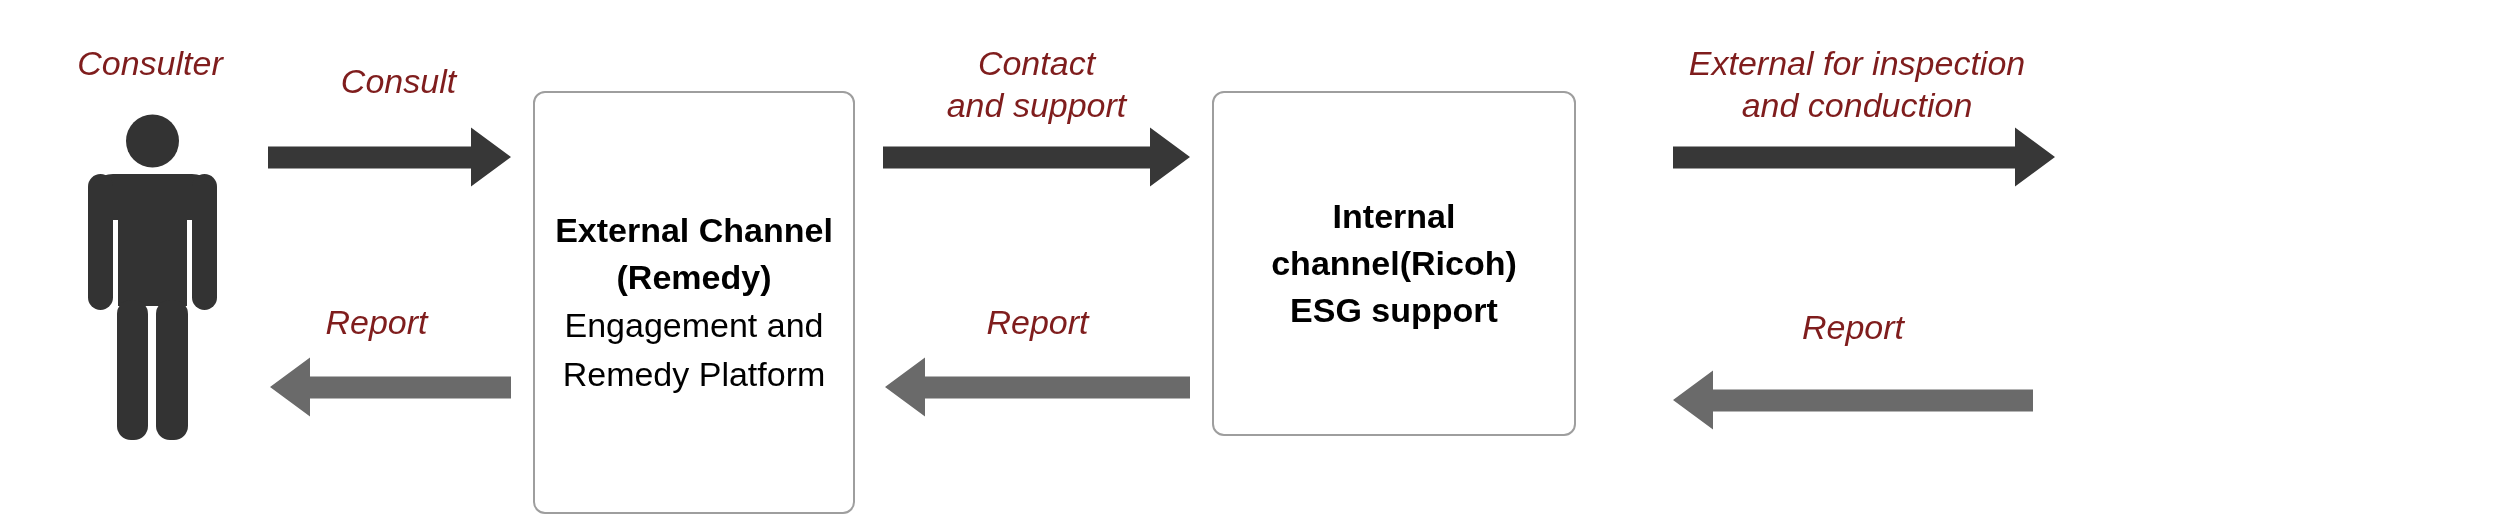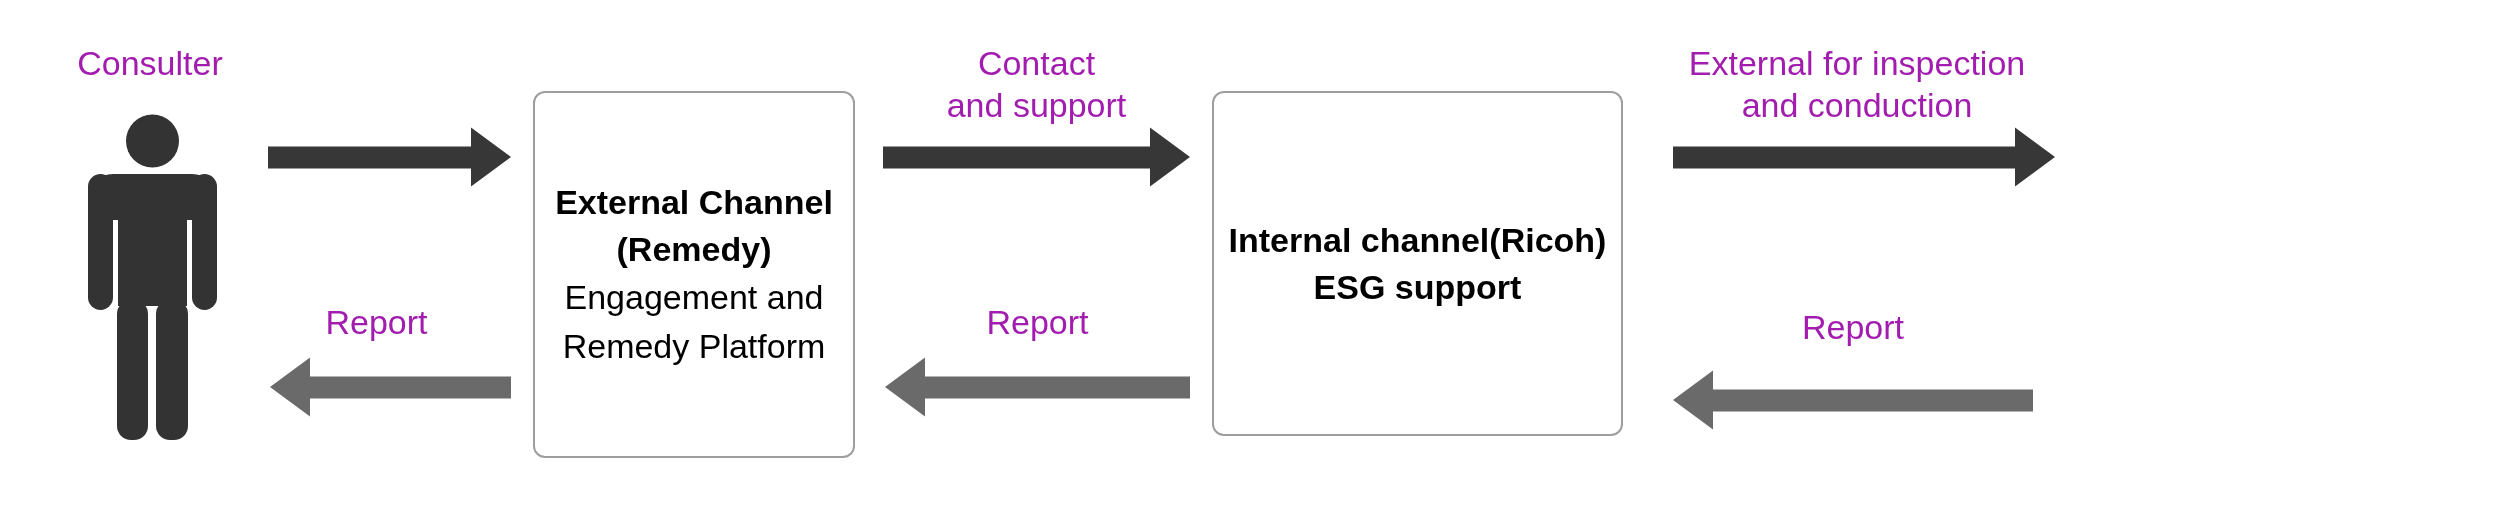--- a/index.html
+++ b/index.html
@@ -10,22 +10,23 @@
     background:#ffffff;
     font-family:"Liberation Sans", sans-serif;
     color:#000000;
     overflow:hidden;
   }
   .flow-label{
     position:absolute;
     text-align:center;
     font-size:34px;
     line-height:42px;
-    color:#a21caf;
+    color:#7f1d1d;
     white-space:nowrap;
+    font-style:italic;
   }
   .single-line{line-height:40px;}
   .node-box{
     position:absolute;
     box-sizing:border-box;
     background:#ffffff;
     border:2px solid #9e9e9e;
     border-radius:12px;
     display:flex;
     flex-direction:column;
@@ -52,34 +53,35 @@
       <circle cx="64.5" cy="27" r="26.5"></circle>
       <rect x="0" y="60" width="129" height="46" rx="25"></rect>
       <rect x="0" y="60" width="25" height="136" rx="12.5"></rect>
       <rect x="104" y="60" width="25" height="136" rx="12.5"></rect>
       <rect x="30" y="60" width="69" height="132"></rect>
       <rect x="29" y="186" width="31" height="140" rx="14"></rect>
       <rect x="68" y="186" width="32" height="140" rx="14"></rect>
     </svg>
   </div>
 
+  <div class="flow-label single-line" style="left:277px;top:61px;width:243px;">Consult</div>
   <div class="arrow arrow-forward" style="left:268px;top:127px;">
     <svg width="243" height="60" viewBox="0 0 243 60" fill="currentColor" aria-hidden="true">
       <polygon points="0,19.5 203,19.5 203,0.5 243,30 203,59.5 203,41.5 0,41.5"></polygon>
     </svg>
   </div>
 
   <div class="flow-label single-line" style="left:256px;top:302px;width:241px;">Report</div>
   <div class="arrow arrow-report" style="left:270px;top:357px;">
     <svg width="241" height="60" viewBox="0 0 241 60" fill="currentColor" aria-hidden="true">
       <polygon points="241,19.5 40,19.5 40,0.5 0,30 40,59.5 40,41.5 241,41.5"></polygon>
     </svg>
   </div>
 
-  <div class="node-box" style="left:533px;top:91px;width:322px;height:367px;">
+  <div class="node-box" style="left:533px;top:91px;width:322px;height:423px;">
     <div class="box-title">
       <div>External Channel</div>
       <div>(Remedy)</div>
     </div>
     <div class="box-subtitle">
       <div>Engagement and</div>
       <div>Remedy Platform</div>
     </div>
   </div>
 
@@ -93,21 +95,21 @@
     </svg>
   </div>
 
   <div class="flow-label single-line" style="left:885px;top:302px;width:305px;">Report</div>
   <div class="arrow arrow-report" style="left:885px;top:357px;">
     <svg width="305" height="60" viewBox="0 0 305 60" fill="currentColor" aria-hidden="true">
       <polygon points="305,19.5 40,19.5 40,0.5 0,30 40,59.5 40,41.5 305,41.5"></polygon>
     </svg>
   </div>
 
-  <div class="node-box" style="left:1212px;top:91px;width:411px;height:345px;">
+  <div class="node-box" style="left:1212px;top:91px;width:364px;height:345px;">
     <div class="box-title">
       <div>Internal channel(Ricoh)</div>
       <div>ESG support</div>
     </div>
   </div>
 
   <div class="flow-label" style="left:1666px;top:42px;width:382px;">
     <div>External for inspection</div>
     <div>and conduction</div>
   </div>

